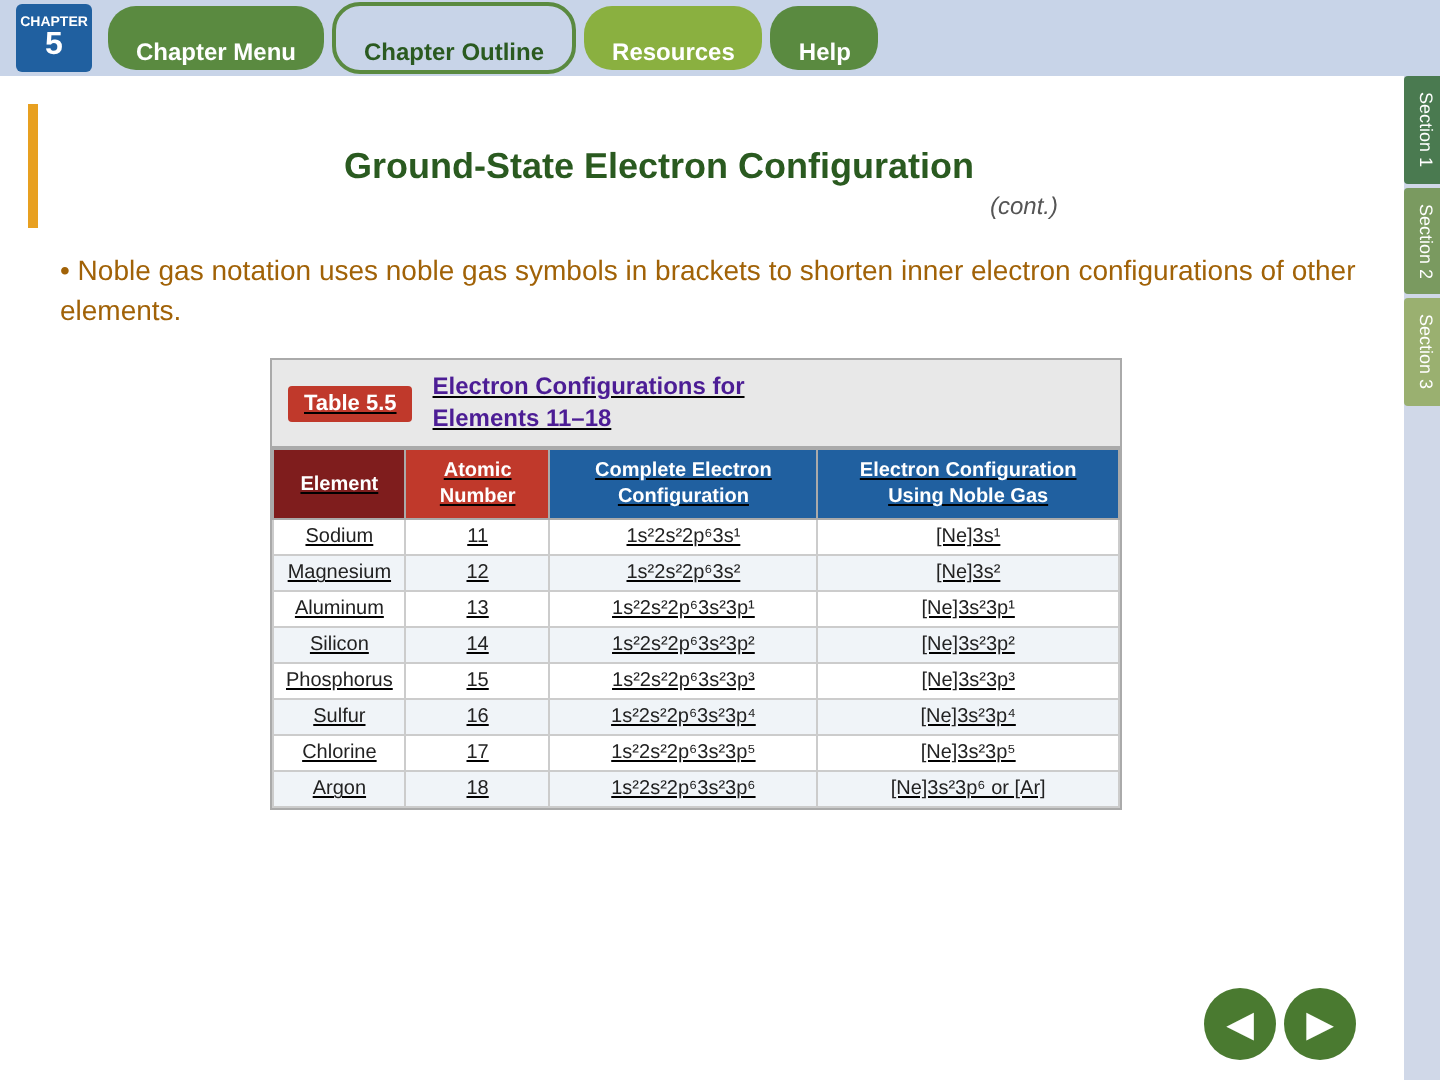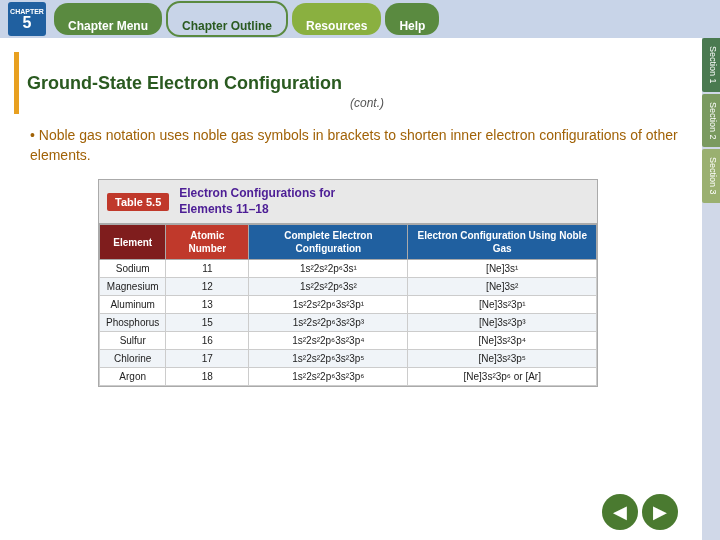--- a/index.html
+++ b/index.html
@@ -95,20 +95,21 @@
 
     
     .title-bar {
       background: white;
       border-left: 5px solid #e8a020;
       padding: 4px 8px;
       margin-bottom: 12px;
       display: flex;
       align-items: center;
       gap: 8px;
+      justify-content: center;
     }
     .title-text {
       font-size: 18px;
       font-weight: bold;
       color: #2a5a20;
     }
     .cont-label {
       font-size: 12px;
       color: #555;
       font-style: italic;
@@ -123,23 +124,24 @@
       padding-left: 16px;
       line-height: 1.4;
     }
     .bullet-text::before {
       content: '• ';
     }
 
     
     .table-container {
       margin: 0 auto;
-      width: 500px;
+      width: 426px;
       border: 1px solid #aaa;
       background: white;
+      text-decoration: underline;
     }
 
     
     .table-header-block {
       background: #e8e8e8;
       padding: 6px 8px;
       display: flex;
       align-items: center;
       gap: 10px;
       border-bottom: 1px solid #aaa;
@@ -271,20 +273,26 @@
       <td>1s²2s²2p⁶3s²</td>
       <td>[Ne]3s²</td>
     </tr>
           <tr>
       <td>Aluminum</td>
       <td>13</td>
       <td>1s²2s²2p⁶3s²3p¹</td>
       <td>[Ne]3s²3p¹</td>
     </tr>
           <tr>
+      <td>Silicon</td>
+      <td>14</td>
+      <td>1s²2s²2p⁶3s²3p²</td>
+      <td>[Ne]3s²3p²</td>
+    </tr>
+          <tr>
       <td>Phosphorus</td>
       <td>15</td>
       <td>1s²2s²2p⁶3s²3p³</td>
       <td>[Ne]3s²3p³</td>
     </tr>
           <tr>
       <td>Sulfur</td>
       <td>16</td>
       <td>1s²2s²2p⁶3s²3p⁴</td>
       <td>[Ne]3s²3p⁴</td>

